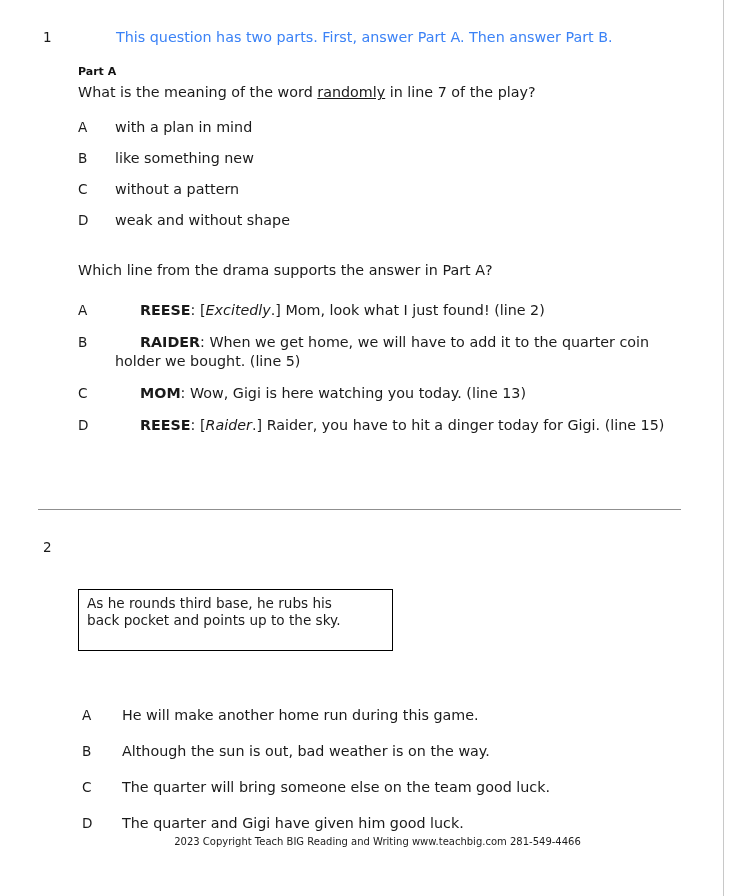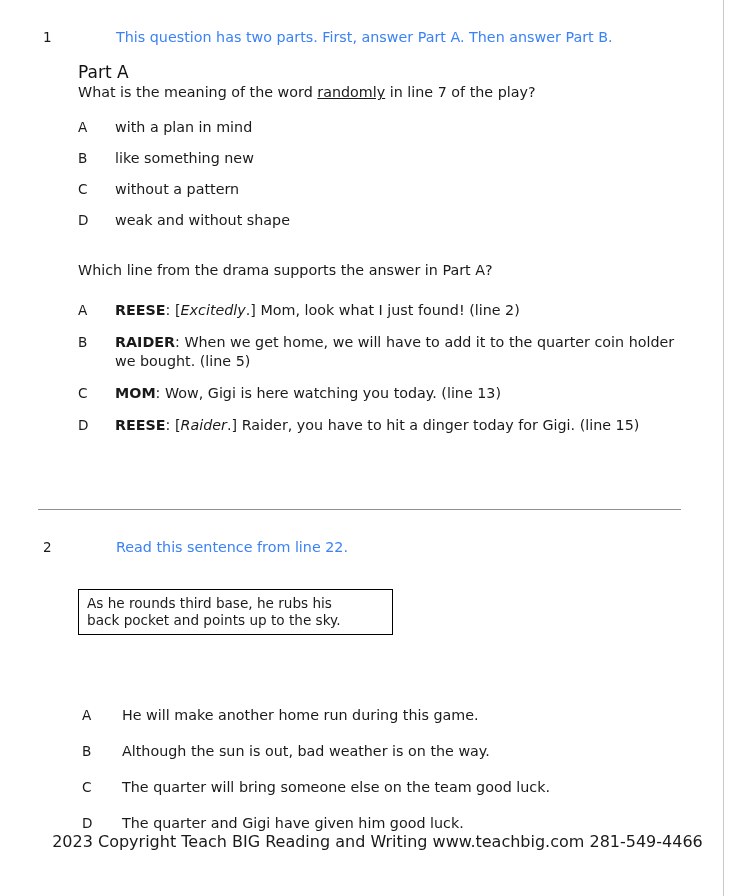--- a/index.html
+++ b/index.html
@@ -55,22 +55,22 @@
     padding-right: 42px;
   }
   .stem {
     font-size: 14.3px;
     line-height: 19px;
     color: #3b82f6;
     margin-left: 38px;
   }
 
   .part-heading {
-    font-weight: normal;
-    font-size: 17px;
+    font-weight: bold;
+    font-size: 11px;
     line-height: 20px;
     color: #111111;
   }
   .part-prompt {
     font-size: 14.3px;
     line-height: 20px;
     color: #1a1a1a;
   }
   .part-block {
     margin-top: 15px;
@@ -102,56 +102,56 @@
   
   .options-a .option .otext { margin-left: 37px; }
   .options-b .option .otext { margin-left: 37px; }
   .options-b .option + .option { margin-top: 13px; }
 
   
   .options-q2 { margin-top: 20px; margin-left: 2px; }
   .options-q2 .option .otext { margin-left: 40px; }
   .options-q2 .option + .option { margin-top: 17px; }
 
-  .speaker { font-weight: bold; }
+  .speaker { font-weight: bold; margin-left: 25px; }
   .stage-dir { font-style: italic; }
 
   
   .divider {
     position: absolute;
     left: 38px;
     width: 643px;
     height: 1px;
     background: #8f8f8f;
   }
 
   
   .quote-box {
     position: absolute;
     left: 78px;
     top: 589px;
     width: 315px;
-    height: 46px;
+    height: 62px;
     border: 1.4px solid #000000;
     padding: 5px 8px 4px 8px;
     font-size: 13.6px;
     line-height: 17px;
     color: #1a1a1a;
     background: #ffffff;
   }
   .quote-box .qline { display: block; white-space: nowrap; }
 
   
   .footer {
     position: absolute;
     left: 0;
     top: 834px;
     width: 723px;
     text-align: center;
-    font-size: 16px;
+    font-size: 10px;
     line-height: 16px;
     color: #1a1a1a;
     padding-left: 32px;
   }
 
   
   #q1 { position: absolute; left: 0; top: 28px; width: 723px; }
   #q2 { position: absolute; left: 0; top: 538px; width: 723px; }
   #divider-1 { top: 509px; }
   #q2-prompt {
@@ -227,23 +227,20 @@
         </div>
       </div>
 
     </div>
   </div>
 
   <div class="divider" id="divider-1"></div>
 
   <div class="question" id="q2">
     <div class="q-number">2</div>
-    <div class="q-body">
-      <div class="stem">Read this sentence from line 22.</div>
-    </div>
   </div>
 
   <div class="quote-box">
     <span class="qline">As he rounds third base, he rubs his</span>
     <span class="qline">back pocket and points up to the sky.</span>
   </div>
 
 
   <div id="q2-options-anchor">
     <div class="options options-q2" style="margin-top:0;">

